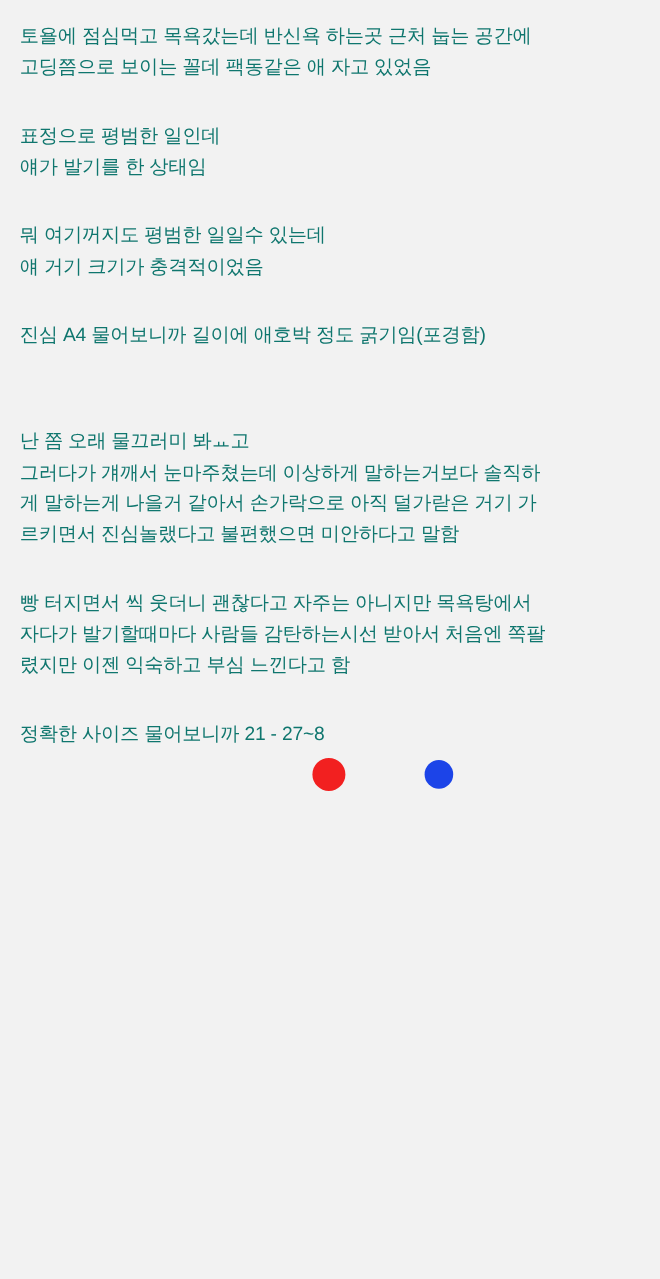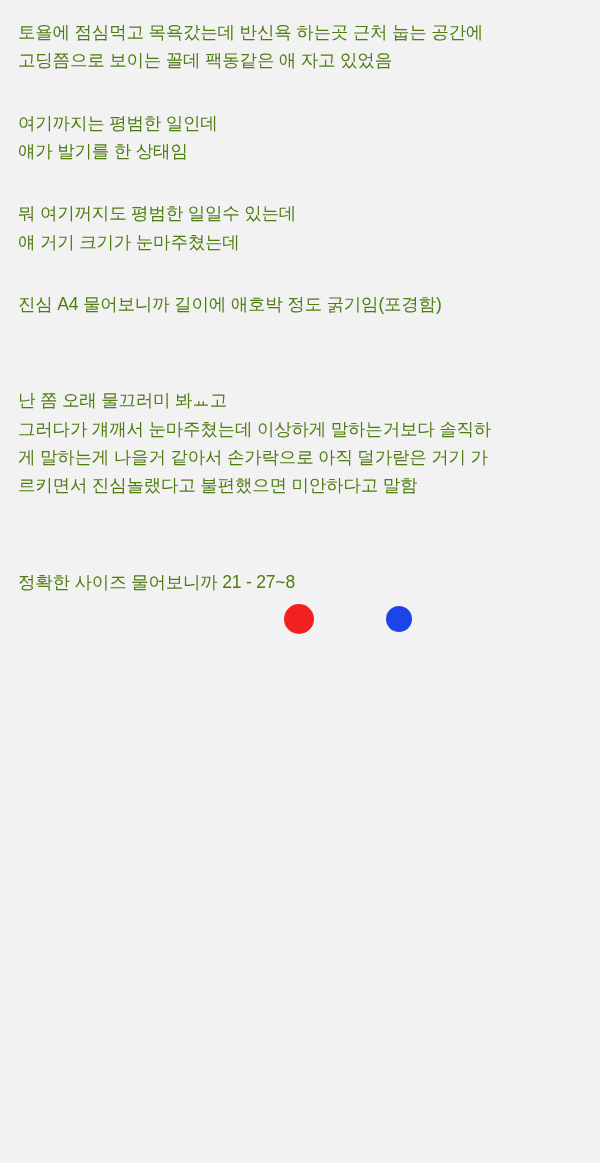--- a/index.html
+++ b/index.html
@@ -16,21 +16,21 @@
     position: relative;
     width: 600px;
     min-height: 1163px;
     background: #f2f2f2;
     box-sizing: border-box;
     padding: 18px 18px 10px 18px;
   }
   .para {
     font-size: 17.5px;
     line-height: 1.62;
-    color: #4d7c0f;
+    color: #0f766e;
     letter-spacing: -0.2px;
     word-break: keep-all;
     white-space: pre-wrap;
     margin: 0;
   }
   .gap {
     height: 34px;
   }
   .dots-row {
     position: relative;
@@ -58,39 +58,42 @@
 </style>
 </head>
 <body>
 
 <div class="page">
 
   <p class="para">토욜에 점심먹고 목욕갔는데 반신욕 하는곳 근처 눕는 공간에
 고딩쯤으로 보이는 꼴데 팩동같은 애 자고 있었음</p>
   <div class="gap"></div>
 
-  <p class="para">여기까지는 평범한 일인데
+  <p class="para">표정으로 평범한 일인데
 얘가 발기를 한 상태임</p>
   <div class="gap"></div>
 
   <p class="para">뭐 여기꺼지도 평범한 일일수 있는데
-얘 거기 크기가 눈마주쳤는데</p>
+얘 거기 크기가 충격적이었음</p>
   <div class="gap"></div>
 
   <p class="para">진심 A4 물어보니까 길이에 애호박 정도 굵기임(포경함)</p>
   <div class="gap"></div>
 
   <div class="gap"></div>
 
   <p class="para">난 쫌 오래 물끄러미 봐ㅛ고
 그러다가 걔깨서 눈마주쳤는데 이상하게 말하는거보다 솔직하
 게 말하는게 나을거 같아서 손가락으로 아직 덜가랃은 거기 가
 르키면서 진심놀랬다고 불편했으면 미안하다고 말함</p>
   <div class="gap"></div>
 
+  <p class="para">빵 터지면서 씩 웃더니 괜찮다고 자주는 아니지만 목욕탕에서
+자다가 발기할때마다 사람들 감탄하는시선 받아서 처음엔 쪽팔
+렸지만 이젠 익숙하고 부심 느낀다고 함</p>
   <div class="gap"></div>
 
   <p class="para">정확한 사이즈 물어보니까 21 - 27~8</p>
 
   <div class="dots-row">
     <span class="dot dot-red"></span>
     <span class="dot dot-blue"></span>
   </div>
 
 

